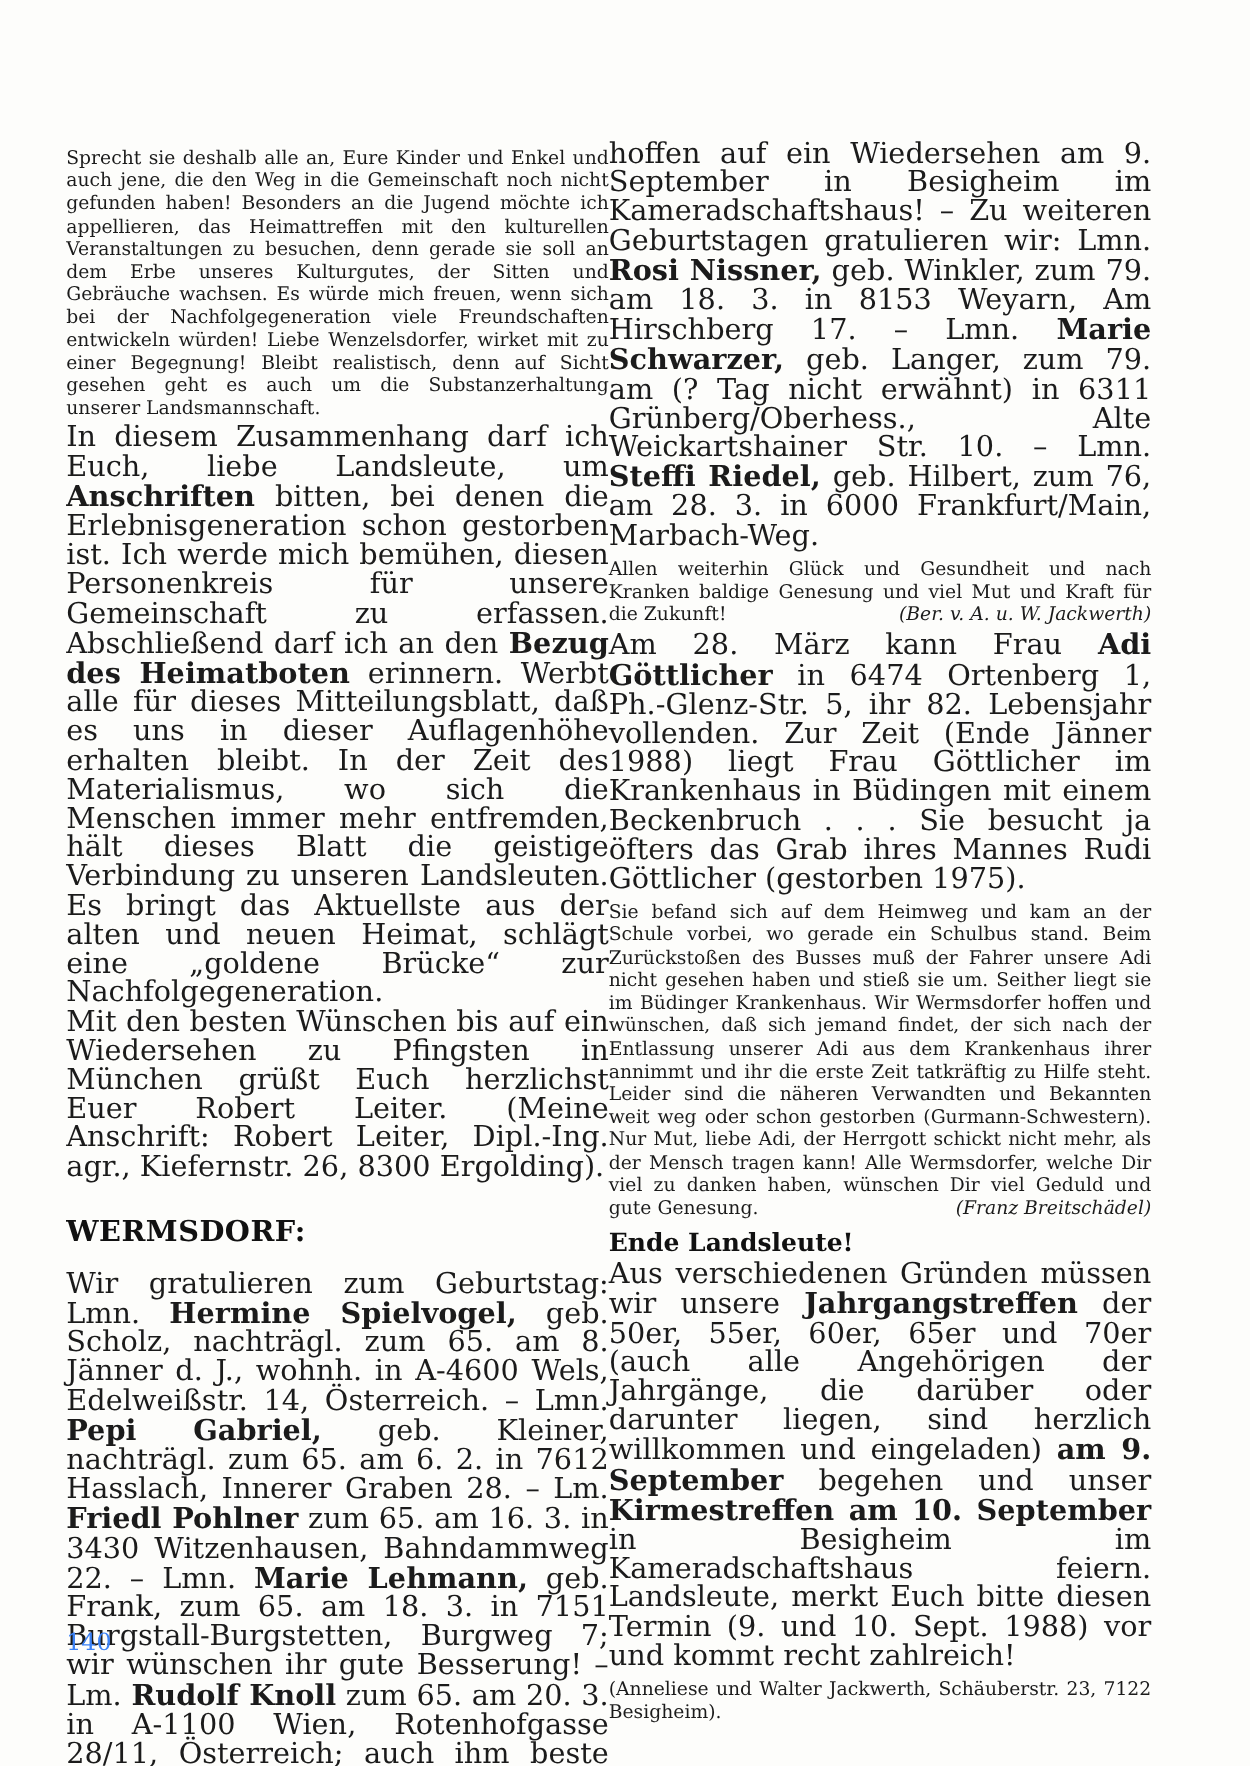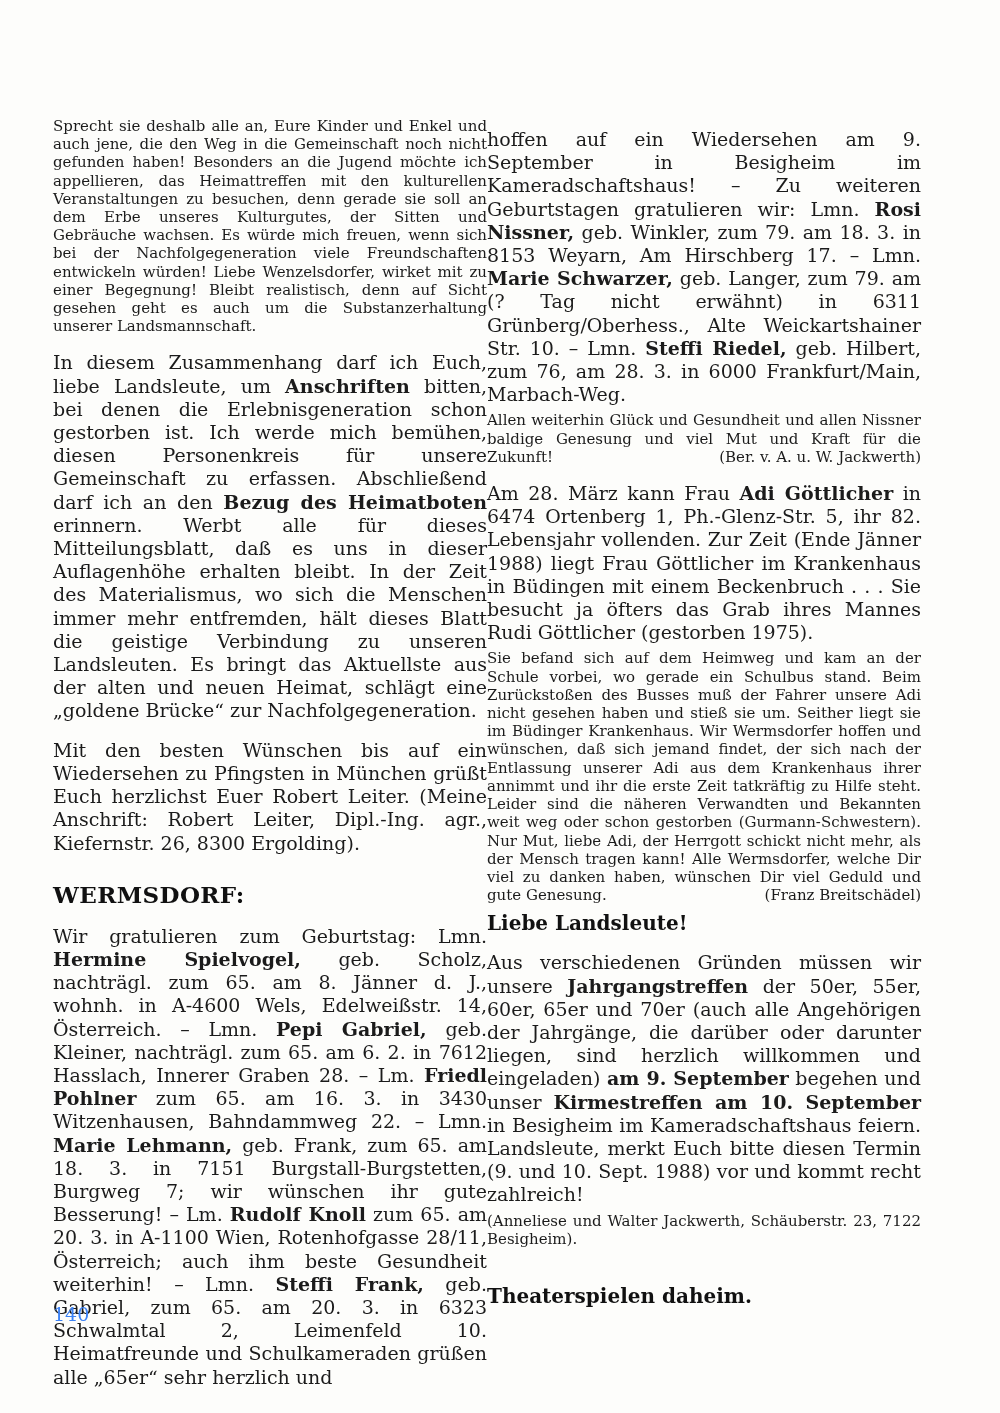--- a/index.html
+++ b/index.html
@@ -22,24 +22,24 @@
     width: 895px;
     display: flex;
   }
   .column { width: 434px; }
   p.para {
     margin: 0;
     text-align: justify;
     hyphens: auto;
     -webkit-hyphens: auto;
   }
-  .para.normal { font-size: 19px; line-height: 23.2px; margin-top: 16px; }
+  .para.normal { font-size: 23px; line-height: 23.2px; }
   .para.small  { font-size: 15px; line-height: 18.2px; margin: 5px 0 4px 0; }
   .para .b { font-weight: bold; }
-  .attribution { float: right; }
+  .attribution { float: right; font-style: italic; }
   h2.heading {
     margin: 0;
     font-weight: bold;
     color: #111;
   }
   .heading.large  { font-size: 23px; line-height: 27px; margin: 26px 0 17px 0; letter-spacing: 0.4px; }
   .heading.normal { font-size: 20px; line-height: 24px; margin: 7px 0 2px 0; }
   .heading.gap    { margin-top: 36px; }
   .page-number {
     position: absolute;
@@ -56,23 +56,23 @@
   <div class="columns">
     <div class="column">
         <p class="para small"><span>Sprecht sie deshalb alle an, Eure Kinder und Enkel und auch jene, die den Weg in die Gemeinschaft noch nicht gefunden haben! Besonders an die Jugend möchte ich appellieren, das Heimattreffen mit den kulturellen Veranstaltungen zu besuchen, denn gerade sie soll an dem Erbe unseres Kulturgutes, der Sitten und Gebräuche wachsen. Es würde mich freuen, wenn sich bei der Nachfolgegeneration viele Freundschaften entwickeln würden! Liebe Wenzelsdorfer, wirket mit zu einer Begegnung! Bleibt realistisch, denn auf Sicht gesehen geht es auch um die Substanzerhaltung unserer Landsmannschaft.</span></p>
         <p class="para normal"><span>In diesem Zusammenhang darf ich Euch, liebe Landsleute, um </span><span class="b">Anschriften</span><span> bitten, bei denen die Erlebnisgeneration schon gestorben ist. Ich werde mich bemühen, diesen Personenkreis für unsere Gemeinschaft zu erfassen. Abschließend darf ich an den </span><span class="b">Bezug des Heimatboten</span><span> erinnern. Werbt alle für dieses Mitteilungsblatt, daß es uns in dieser Auflagenhöhe erhalten bleibt. In der Zeit des Materialismus, wo sich die Menschen immer mehr entfremden, hält dieses Blatt die geistige Verbindung zu unseren Landsleuten. Es bringt das Aktuellste aus der alten und neuen Heimat, schlägt eine „goldene Brücke“ zur Nachfolgegeneration.</span></p>
         <p class="para normal"><span>Mit den besten Wünschen bis auf ein Wiedersehen zu Pfingsten in München grüßt Euch herzlichst Euer Robert Leiter. (Meine Anschrift: Robert Leiter, Dipl.-Ing. agr., Kiefernstr. 26, 8300 Ergolding).</span></p>
         <h2 class="heading large">WERMSDORF:</h2>
         <p class="para normal"><span>Wir gratulieren zum Geburtstag: Lmn. </span><span class="b">Hermine Spielvogel,</span><span> geb. Scholz, nachträgl. zum 65. am 8. Jänner d. J., wohnh. in A-4600 Wels, Edelweißstr. 14, Österreich. – Lmn. </span><span class="b">Pepi Gabriel,</span><span> geb. Kleiner, nachträgl. zum 65. am 6. 2. in 7612 Hasslach, Innerer Graben 28. – Lm. </span><span class="b">Friedl Pohlner</span><span> zum 65. am 16. 3. in 3430 Witzenhausen, Bahndammweg 22. – Lmn. </span><span class="b">Marie Lehmann,</span><span> geb. Frank, zum 65. am 18. 3. in 7151 Burgstall-Burgstetten, Burgweg 7; wir wünschen ihr gute Besserung! – Lm. </span><span class="b">Rudolf Knoll</span><span> zum 65. am 20. 3. in A-1100 Wien, Rotenhofgasse 28/11, Österreich; auch ihm beste Gesundheit weiterhin! – Lmn. </span><span class="b">Steffi Frank,</span><span> geb. Gabriel, zum 65. am 20. 3. in 6323 Schwalmtal 2, Leimenfeld 10. Heimatfreunde und Schulkameraden grüßen alle „65er“ sehr herzlich und</span></p>
       </div>
     <div class="column">
         <p class="para normal"><span>hoffen auf ein Wiedersehen am 9. September in Besigheim im Kameradschaftshaus! – Zu weiteren Geburtstagen gratulieren wir: Lmn. </span><span class="b">Rosi Nissner,</span><span> geb. Winkler, zum 79. am 18. 3. in 8153 Weyarn, Am Hirschberg 17. – Lmn. </span><span class="b">Marie Schwarzer,</span><span> geb. Langer, zum 79. am (? Tag nicht erwähnt) in 6311 Grünberg/Oberhess., Alte Weickartshainer Str. 10. – Lmn. </span><span class="b">Steffi Riedel,</span><span> geb. Hilbert, zum 76, am 28. 3. in 6000 Frankfurt/Main, Marbach-Weg.</span></p>
-        <p class="para small"><span>Allen weiterhin Glück und Gesundheit und allen Nissner baldige Genesung und viel Mut und Kraft für die Zukunft!</span><span class="attribution">(Ber. v. A. u. W. Jackwerth)</span></p>
+        <p class="para small"><span>Allen weiterhin Glück und Gesundheit und nach Kranken baldige Genesung und viel Mut und Kraft für die Zukunft!</span><span class="attribution">(Ber. v. A. u. W. Jackwerth)</span></p>
         <p class="para normal"><span>Am 28. März kann Frau </span><span class="b">Adi Göttlicher</span><span> in 6474 Ortenberg 1, Ph.-Glenz-Str. 5, ihr 82. Lebensjahr vollenden. Zur Zeit (Ende Jänner 1988) liegt Frau Göttlicher im Krankenhaus in Büdingen mit einem Beckenbruch . . . Sie besucht ja öfters das Grab ihres Mannes Rudi Göttlicher (gestorben 1975).</span></p>
         <p class="para small"><span>Sie befand sich auf dem Heimweg und kam an der Schule vorbei, wo gerade ein Schulbus stand. Beim Zurückstoßen des Busses muß der Fahrer unsere Adi nicht gesehen haben und stieß sie um. Seither liegt sie im Büdinger Krankenhaus. Wir Wermsdorfer hoffen und wünschen, daß sich jemand findet, der sich nach der Entlassung unserer Adi aus dem Krankenhaus ihrer annimmt und ihr die erste Zeit tatkräftig zu Hilfe steht. Leider sind die näheren Verwandten und Bekannten weit weg oder schon gestorben (Gurmann-Schwestern). Nur Mut, liebe Adi, der Herrgott schickt nicht mehr, als der Mensch tragen kann! Alle Wermsdorfer, welche Dir viel zu danken haben, wünschen Dir viel Geduld und gute Genesung.</span><span class="attribution">(Franz Breitschädel)</span></p>
-        <h2 class="heading normal">Liebe Landsleute!</h2>
+        <h2 class="heading normal">Ende Landsleute!</h2>
         <p class="para normal"><span>Aus verschiedenen Gründen müssen wir unsere </span><span class="b">Jahrgangstreffen</span><span> der 50er, 55er, 60er, 65er und 70er (auch alle Angehörigen der Jahrgänge, die darüber oder darunter liegen, sind herzlich willkommen und eingeladen) </span><span class="b">am 9. September</span><span> begehen und unser </span><span class="b">Kirmestreffen am 10. September</span><span> in Besigheim im Kameradschaftshaus feiern. Landsleute, merkt Euch bitte diesen Termin (9. und 10. Sept. 1988) vor und kommt recht zahlreich!</span></p>
         <p class="para small"><span>(Anneliese und Walter Jackwerth, Schäuberstr. 23, 7122 Besigheim).</span></p>
         <h2 class="heading normal gap">Theaterspielen daheim.</h2>
       </div>
   </div>
   <div class="page-number">140</div>
 </div>
 
 </body></html>

